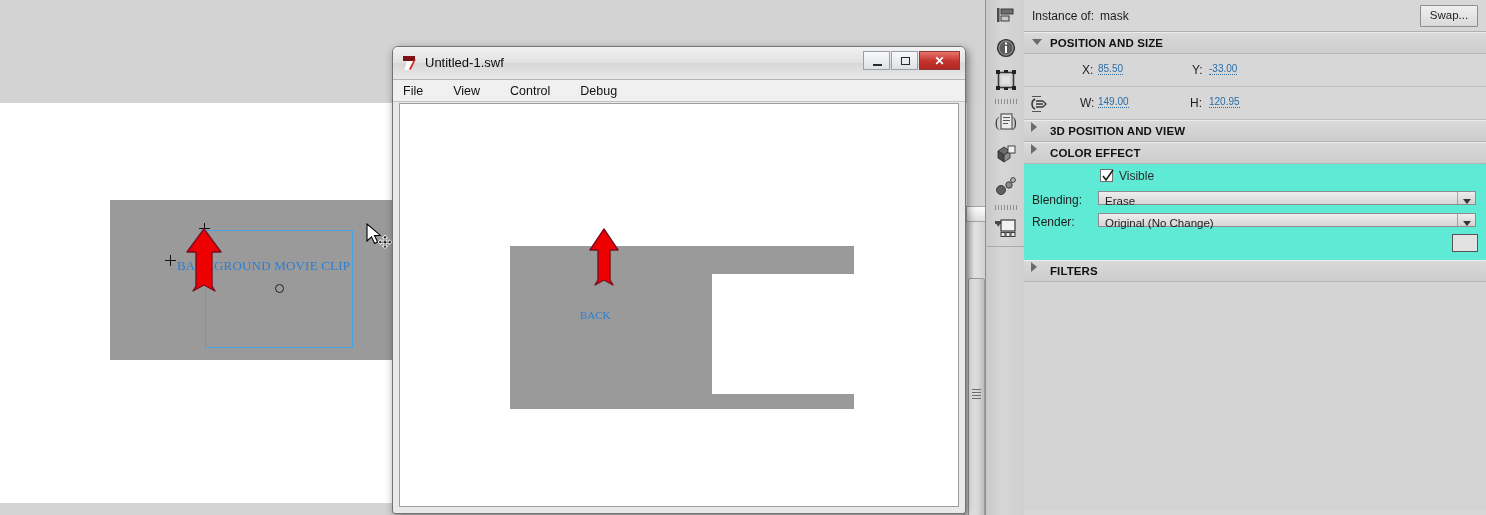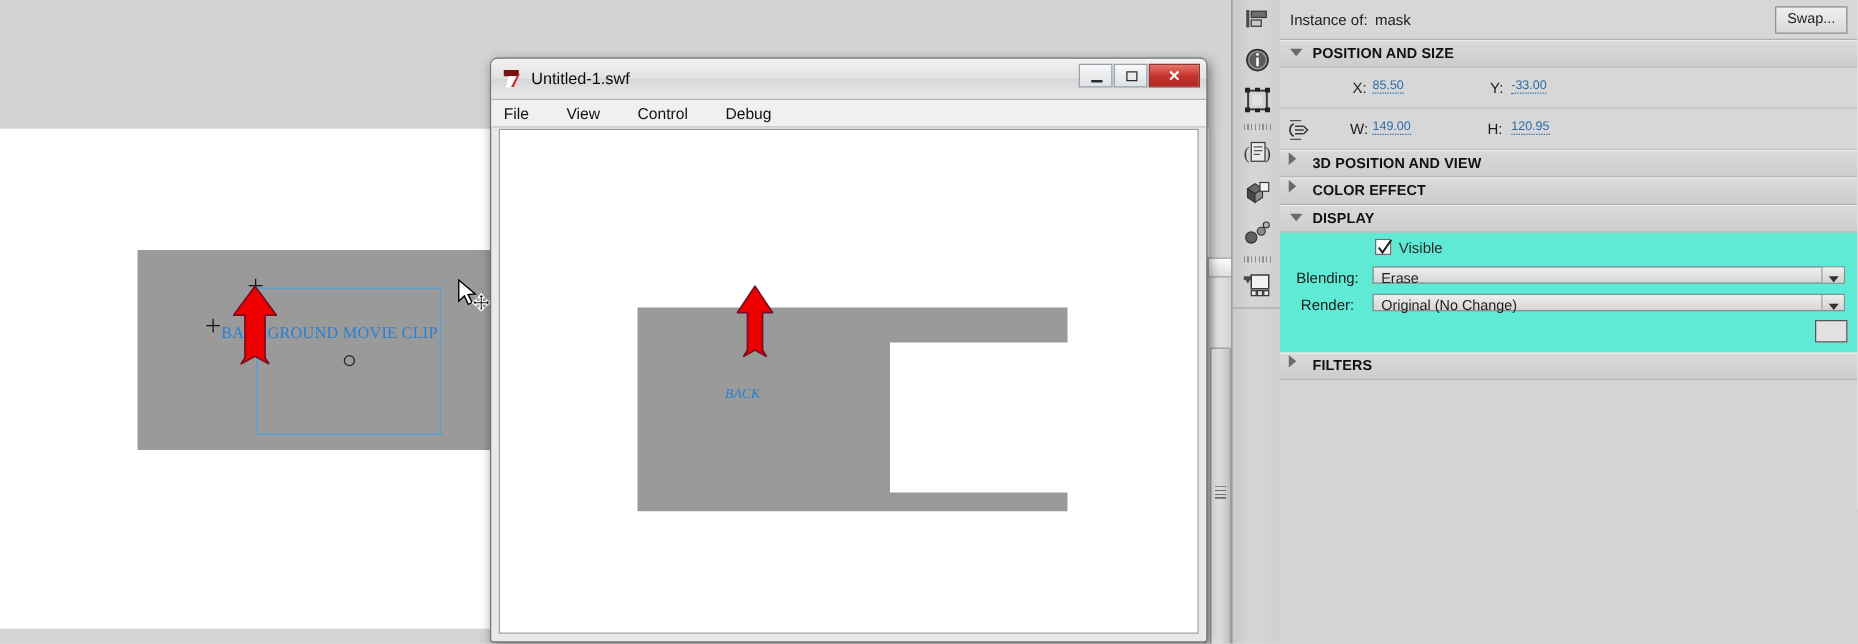--- a/index.html
+++ b/index.html
@@ -122,21 +122,20 @@
     padding-left:8px;display:flex;align-items:center;gap:26px;
   }
   .swf-menu-item{font-size:12.5px;color:#111;cursor:default;padding:1px 2px;}
   #swf-stagearea{
     position:absolute;left:6px;top:56px;right:6px;bottom:6px;
     background:#ffffff;border:1px solid #9e9e9e;overflow:hidden;
   }
   #swf-gray{
     position:absolute;left:110px;top:142px;width:344px;height:163px;
     background:#9a9a9a;
-    font-style:italic;
   }
   #swf-white-rect{
     position:absolute;left:202px;top:28px;width:150px;height:120px;
     background:#ffffff;
   }
   #swf-label{
     position:absolute;left:70px;top:63px;font-family:"Liberation Serif",serif;
     font-size:11px;color:#2a7fd4;white-space:nowrap;
   }
 
@@ -214,21 +213,21 @@
   #display-body{background:#5eead4;}
   #visible-row{position:relative;height:26px;}
   #visible-check{
     position:absolute;left:76px;top:5px;width:13px;height:13px;
     background:#fff;border:1px solid #6f6f6f;box-sizing:border-box;
   }
   #visible-check svg{position:absolute;left:1px;top:0px;}
   #visible-label{position:absolute;left:95px;top:5px;color:#2d2d2d;}
 
   .sel-row{position:relative;height:22px;}
-  .sel-label{position:absolute;font-size:12px;color:#1d1d1d;text-align:center;}
+  .sel-label{position:absolute;font-size:12px;color:#1d1d1d;text-align:left;}
   .combo{
     position:absolute;height:14px;
     background:linear-gradient(to bottom,#eeeeee,#d6d6d6);
     border:1px solid #8d8d8d;box-sizing:border-box;
   }
   .combo .ctext{
     position:absolute;left:6px;top:1px;font-size:11.5px;color:#1d1d1d;
     line-height:16px;white-space:nowrap;
   }
   .combo.disabled .ctext{color:#8e8e8e;}
@@ -457,24 +456,20 @@
   <div class="section-header">
     <span class="tri tri-right"></span>
     <span>3D POSITION AND VIEW</span>
   </div>
 
   <div class="section-header">
     <span class="tri tri-right"></span>
     <span>COLOR EFFECT</span>
   </div>
 
-  <div class="section-header">
-    <span class="tri tri-down"></span>
-    <span>DISPLAY</span>
-  </div>
 
   <div id="display-body">
     <div id="visible-row">
       <span id="visible-check">
         <svg width="12" height="12" viewBox="0 0 12 12">
           <path d="M1,6 L4,10 L11,0" fill="none" stroke="#1b1b1b" stroke-width="1.6"></path>
         </svg>
       </span>
       <span id="visible-label">Visible</span>
     </div>

